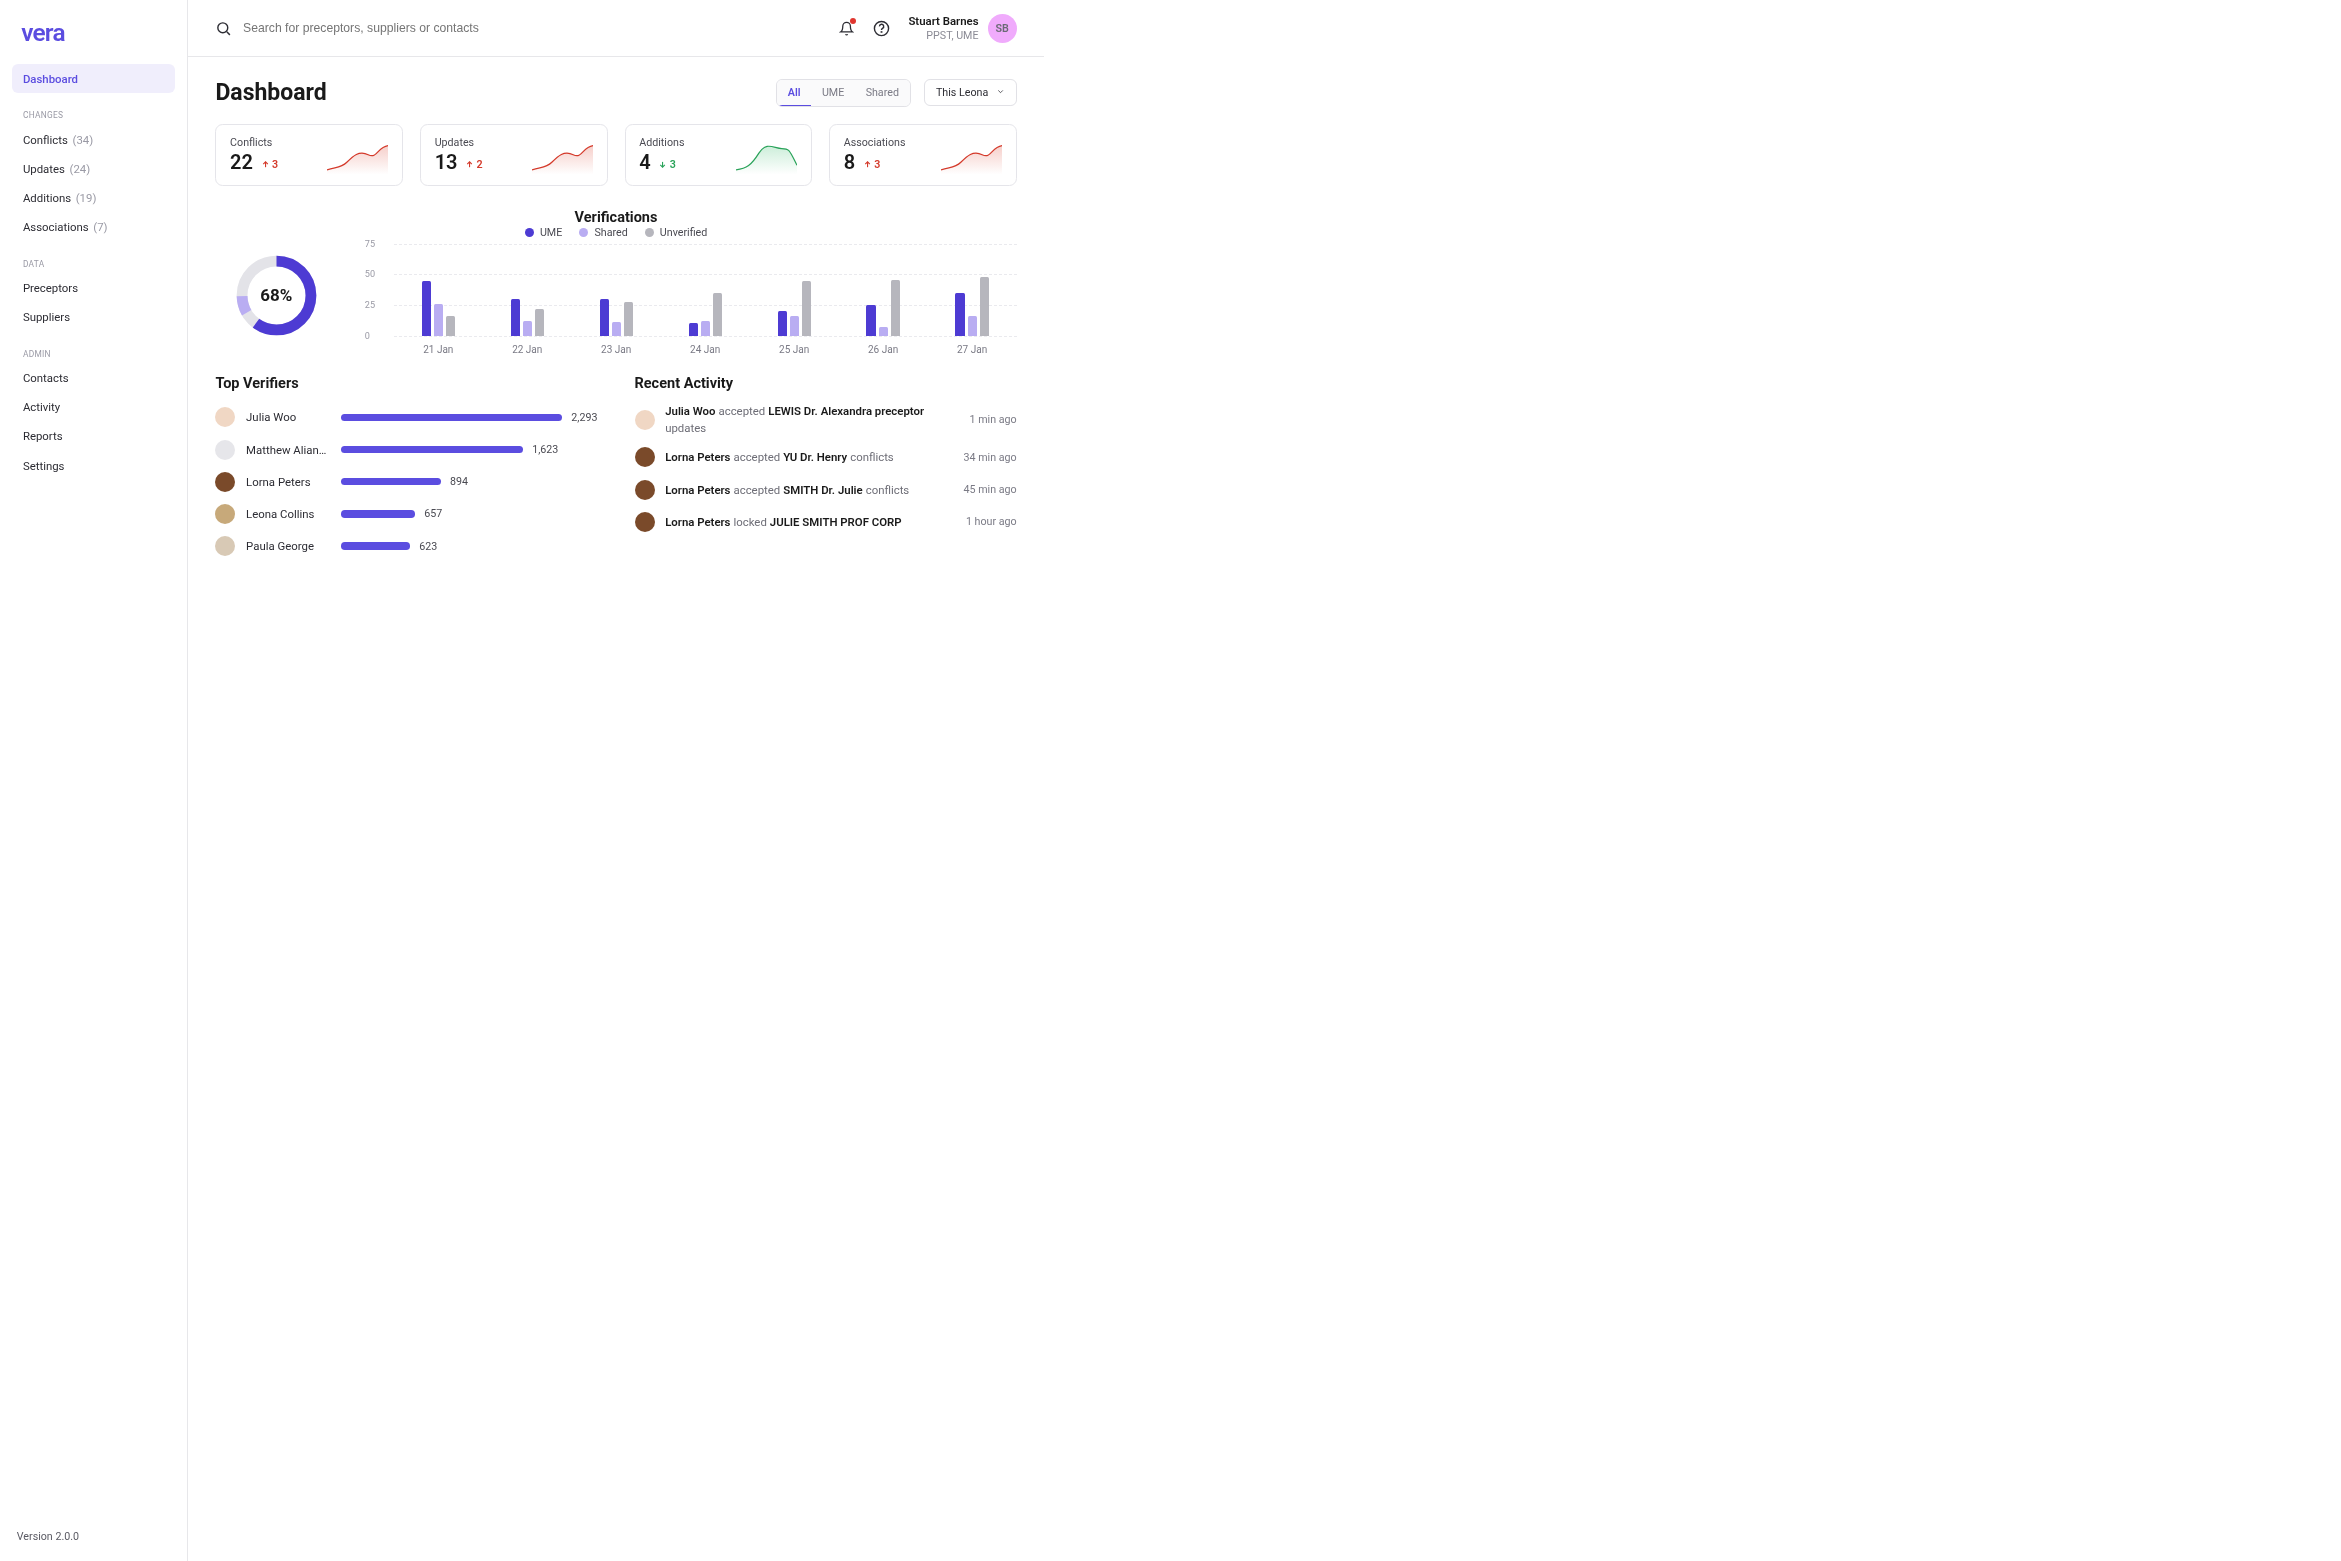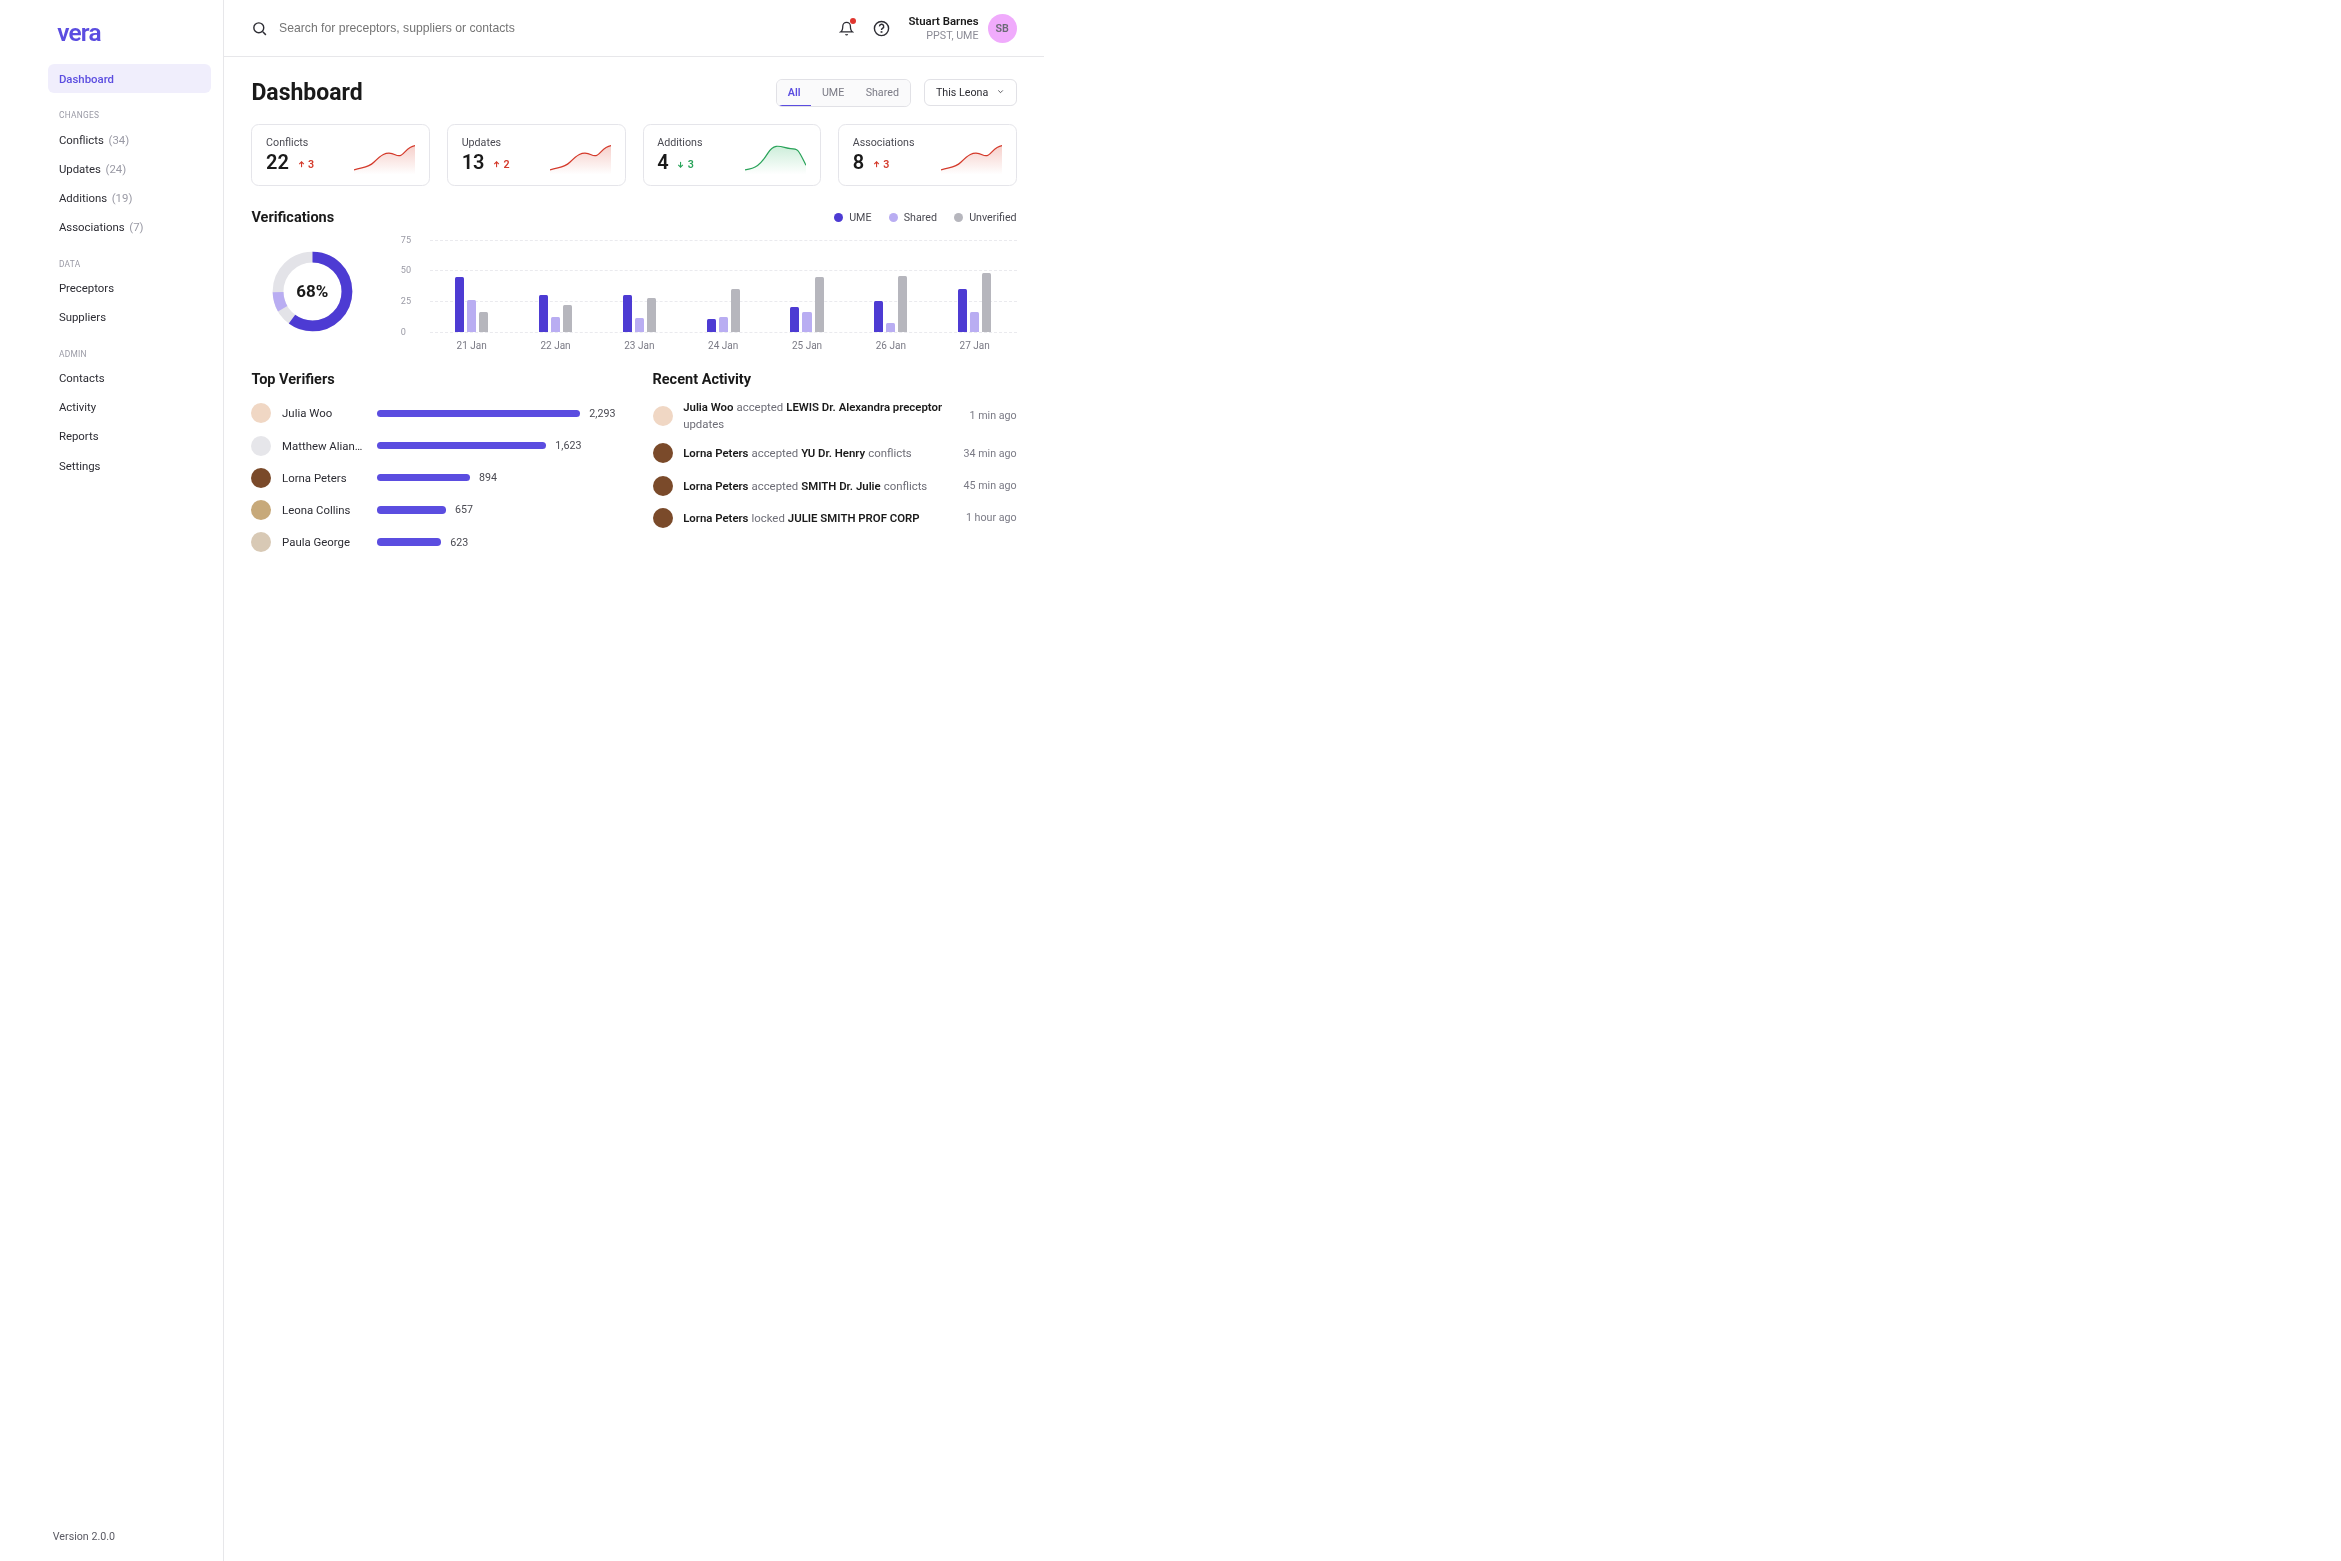--- a/index.html
+++ b/index.html
@@ -12,21 +12,20 @@
     font-size: 10.7px;
     width: 1044px; 
   }
   
   .sidebar {
     width: 188px;
     border-right: 0.8px solid #e7e7ea;
     display: flex;
     flex-direction: column;
     padding: 18.3px 12.2px 13.7px 12.2px;
-    margin-left: 36px;
   }
   .brand {
     font-size: 24.4px;
     font-weight: 600;
     color: #5b4de0;
     padding: 0 9.1px 17px 9.1px;
     letter-spacing: -0.8px;
   }
   .nav-item {
     display: flex;
@@ -137,21 +136,21 @@
   .stat-left { flex: 0 0 auto; }
   .stat-label { font-size: 10.7px; color: #4a4a52; margin-bottom: 1.5px; }
   .stat-valrow { display:flex; align-items:baseline; gap:7.6px; }
   .stat-value { font-size: 20px; font-weight: 600; }
   .stat-delta { font-size: 10.7px; font-weight: 600; display:flex; align-items:center; gap:2.3px; }
   .stat-delta.red { color: #d43a2b; }
   .stat-delta.green { color: #2aa35a; }
   .stat-spark { flex:1; display:flex; align-items:flex-end; justify-content:flex-end; }
   .spark-svg { width: 61px; height: 30.5px; }
   
-  .verif-head { display:flex; align-items:center; justify-content:space-between; margin-bottom:14px; }
+  .verif-head { display:flex; align-items:center; justify-content:space-between; margin-bottom:5px;flex-direction:column; }
   .section-title { font-size: 14.5px; font-weight: 700; }
   .legend { display:flex; gap:17px; align-items:center; }
   .legend-item { display:flex; align-items:center; gap:6.1px; color:#4a4a52; font-size:10.7px; }
   .swatch { width:9.1px; height:9.1px; border-radius:50%; }
   .sw-ume { background:#4d3bd3; }
   .sw-shared { background:#b9adf2; }
   .sw-unv { background:#b6b6bd; }
   .verif-body { display:flex; gap:27.4px; margin-bottom: 24.4px; }
   .donut-wrap { width: 122px; display:flex; flex-direction:column; align-items:center; padding-top:6.1px; }
   .donut { position:relative; width:91px; height:91px;text-align:center; }

